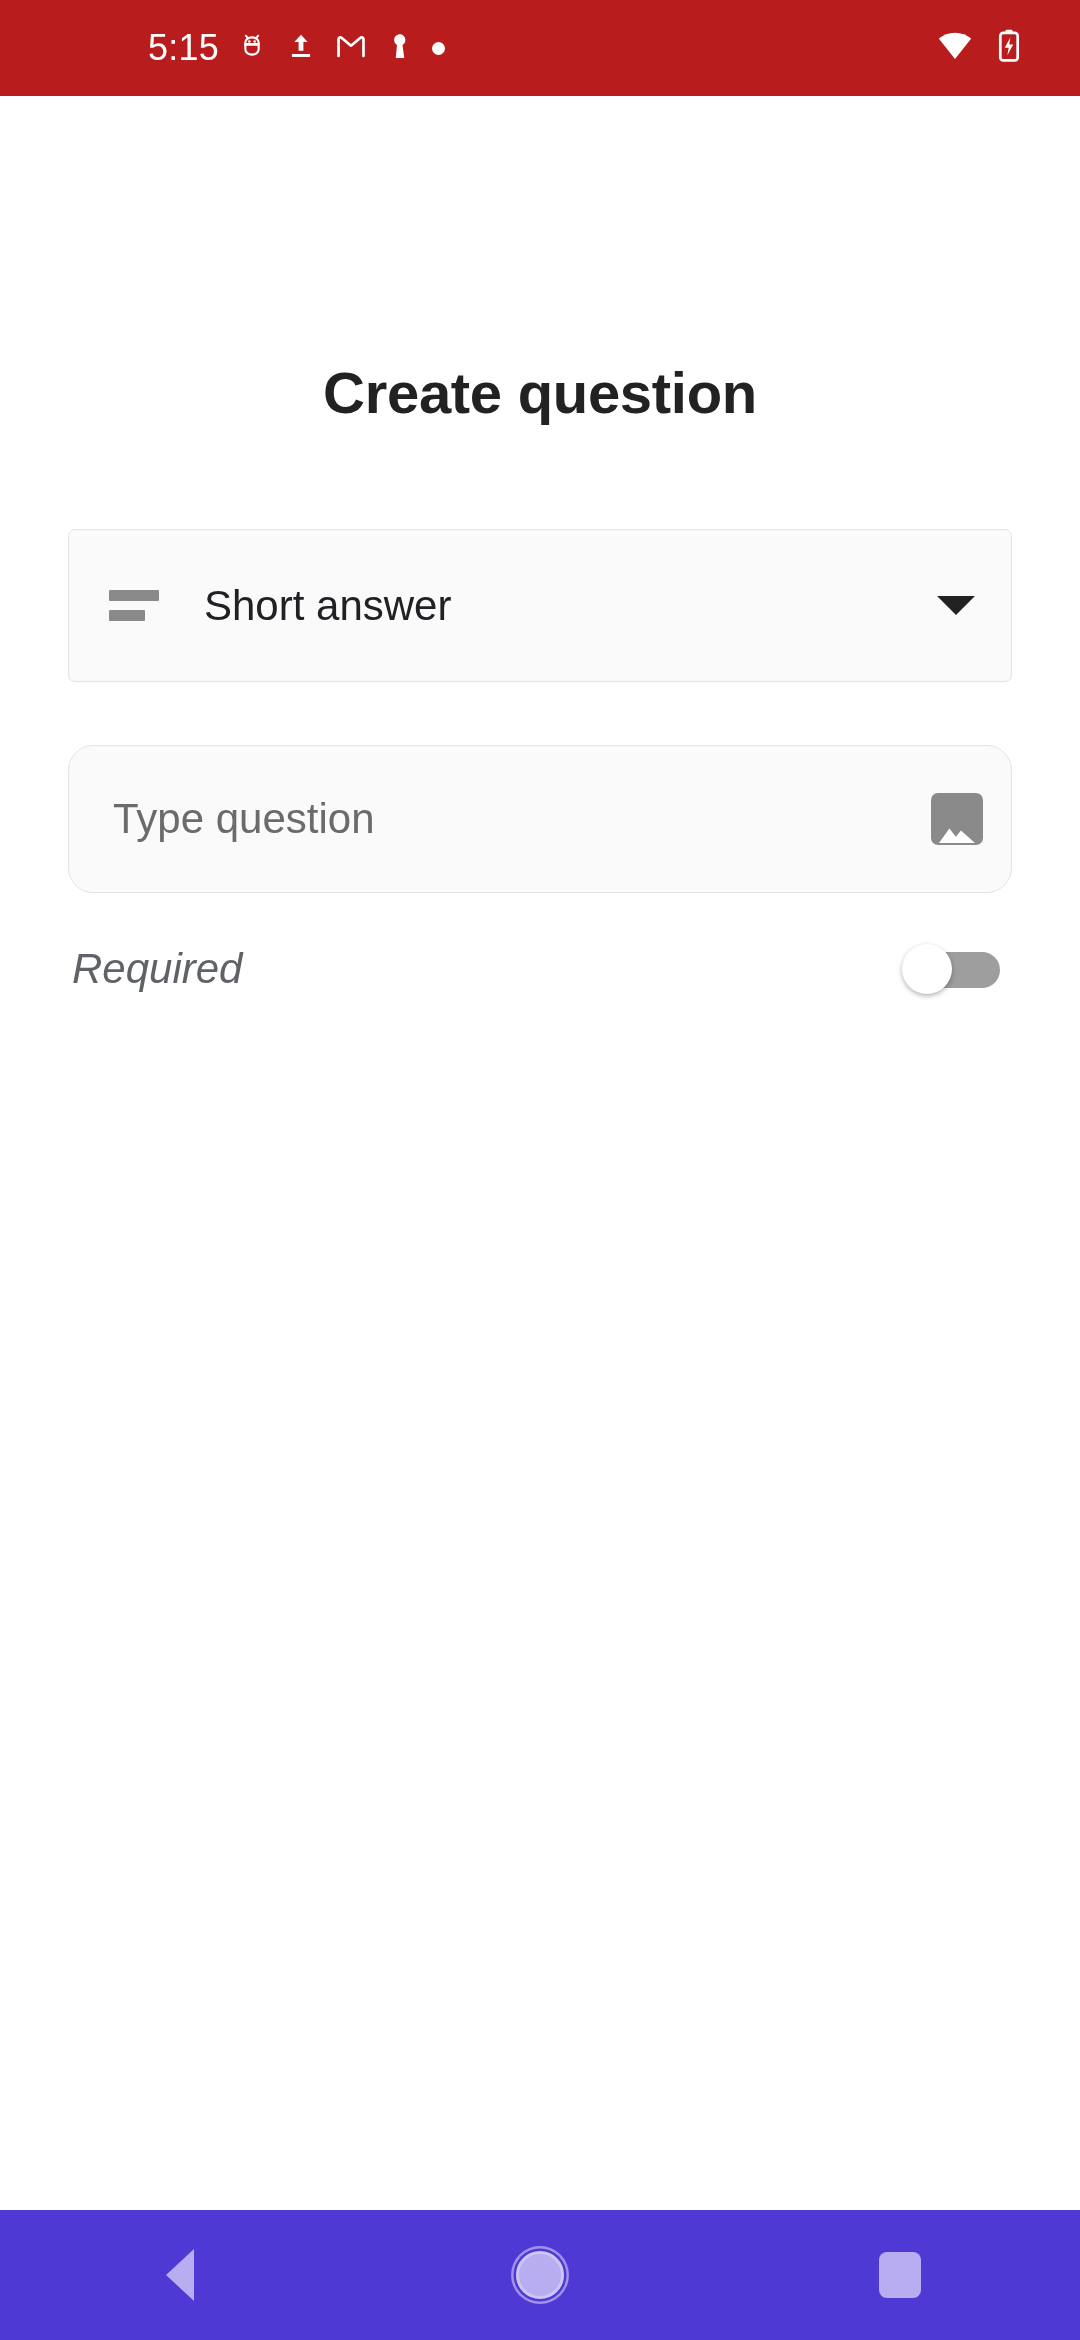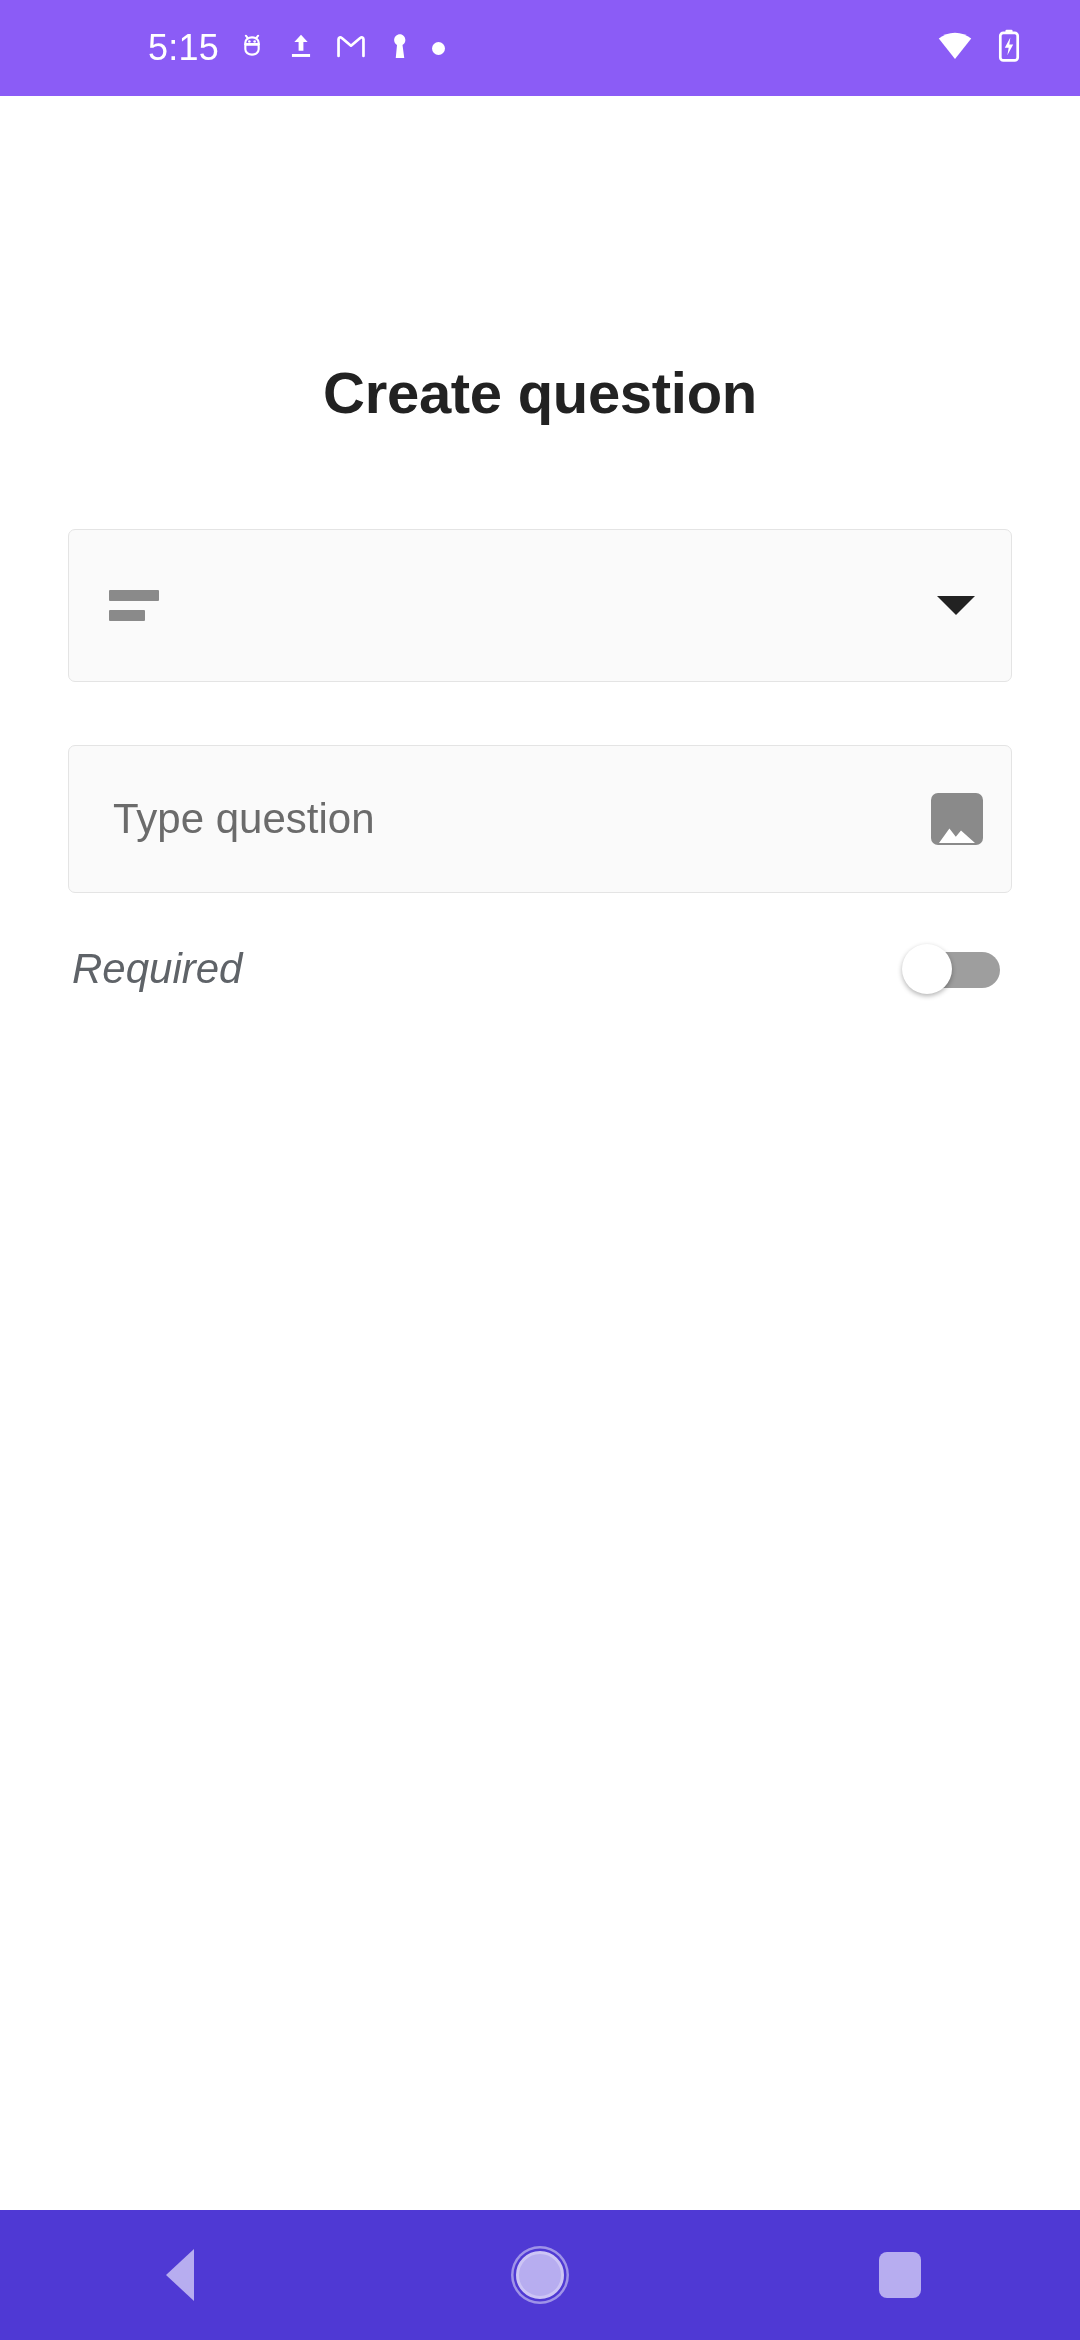--- a/index.html
+++ b/index.html
@@ -16,21 +16,21 @@
     height: 2340px;
     background: #ffffff;
   }
 
   
   .status-bar {
     position: absolute;
     top: 0; left: 0;
     width: 1080px;
     height: 96px;
-    background: #8b5cf6;
+    background: #b91c1c;
     display: flex;
     align-items: center;
     justify-content: space-between;
     padding: 0 30px 0 0;
   }
   .status-left {
     display: flex;
     align-items: center;
     gap: 17px;
     padding-left: 148px;
@@ -144,20 +144,21 @@
     width: 0; height: 0;
     border-left: 19px solid transparent;
     border-right: 19px solid transparent;
     border-top: 19px solid #222222;
   }
 
   .field-question {
     height: 148px;
     margin-top: 63px;
     padding: 0 28px 0 44px;
+    border-radius: 25px;
   }
   .question-placeholder {
     font-size: 42px;
     color: #6b6b6b;
   }
   .image-btn {
     margin-left: auto;
     width: 52px;
     height: 52px;
     background: #8a8a8a;
@@ -300,20 +301,21 @@
 
   <div class="content">
 
     <div class="page-title">Create question</div>
 
     <div class="field field-type">
       <span class="short-answer-icon">
         <i></i>
           <i></i>
       </span>
+      <span class="field-type-label">Short answer</span>
       <span class="dropdown-caret"></span>
     </div>
 
     <div class="field field-question">
       <span class="question-placeholder">Type question</span>
       <span class="image-btn">
         <svg width="44" height="34" viewBox="0 0 22 17">
           <path d="M2 16l5.2-7.2 3.2 4.1 2.6-3.1L20 16H2z" fill="#ffffff"></path>
         </svg>
       </span>

